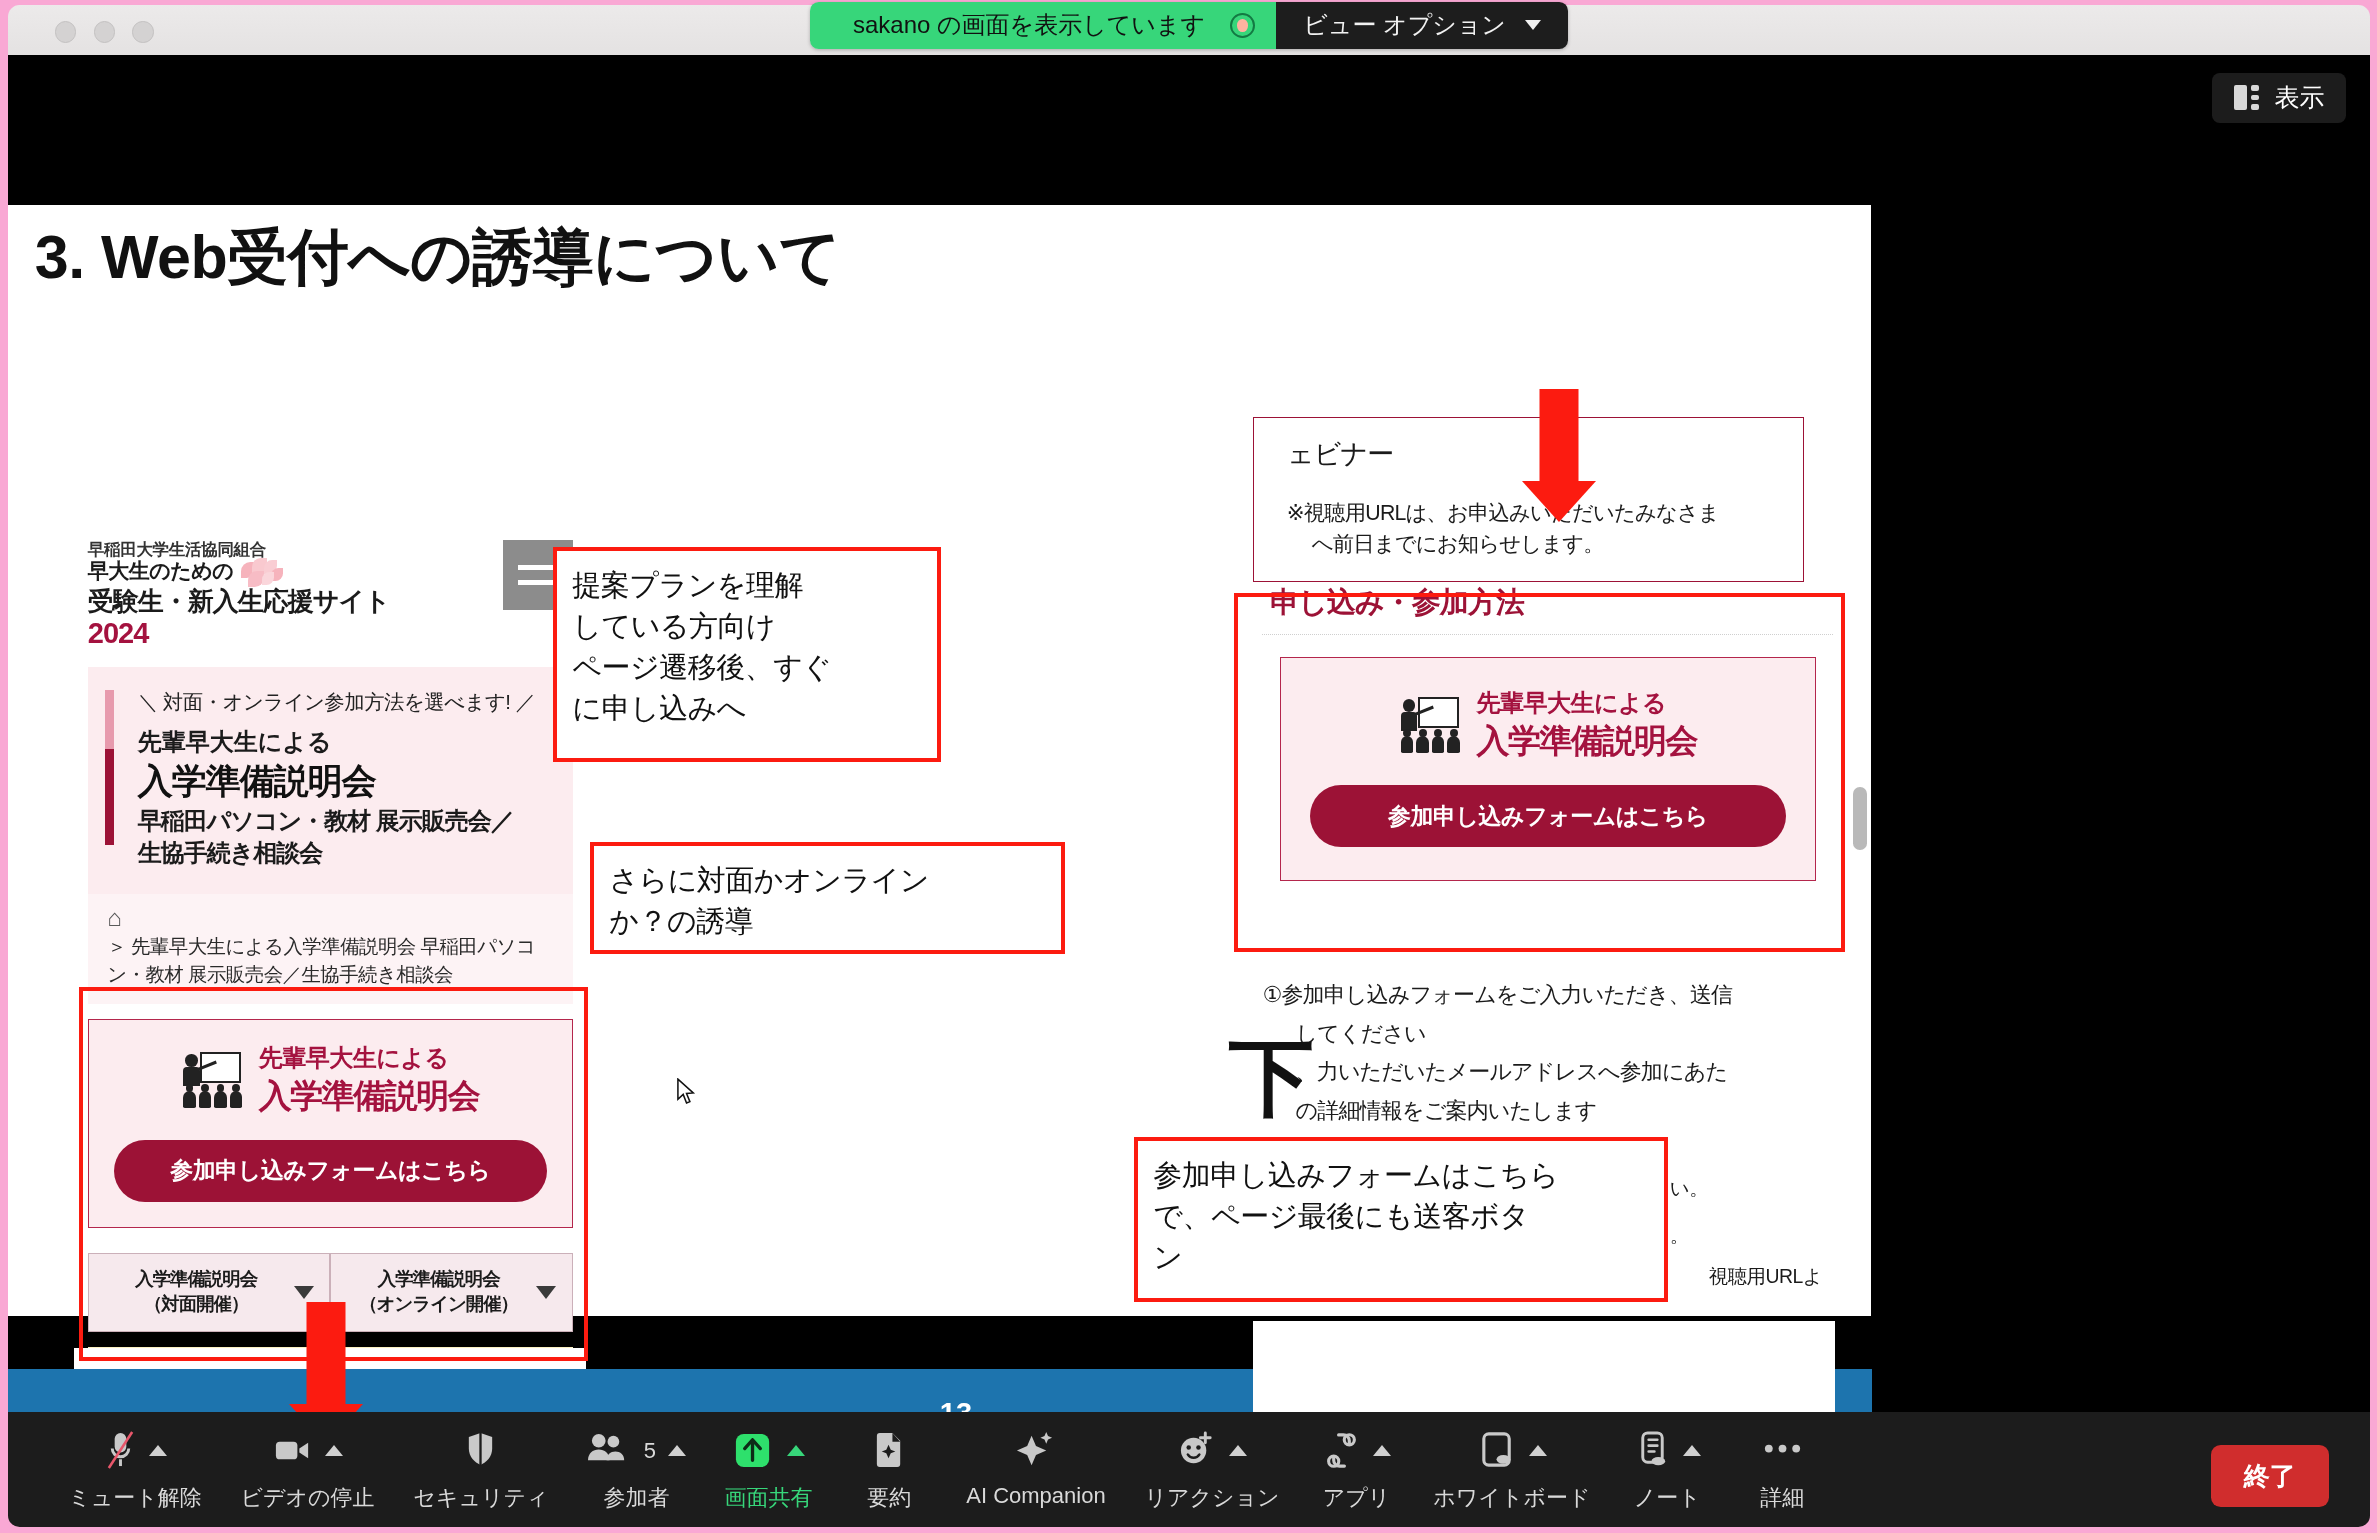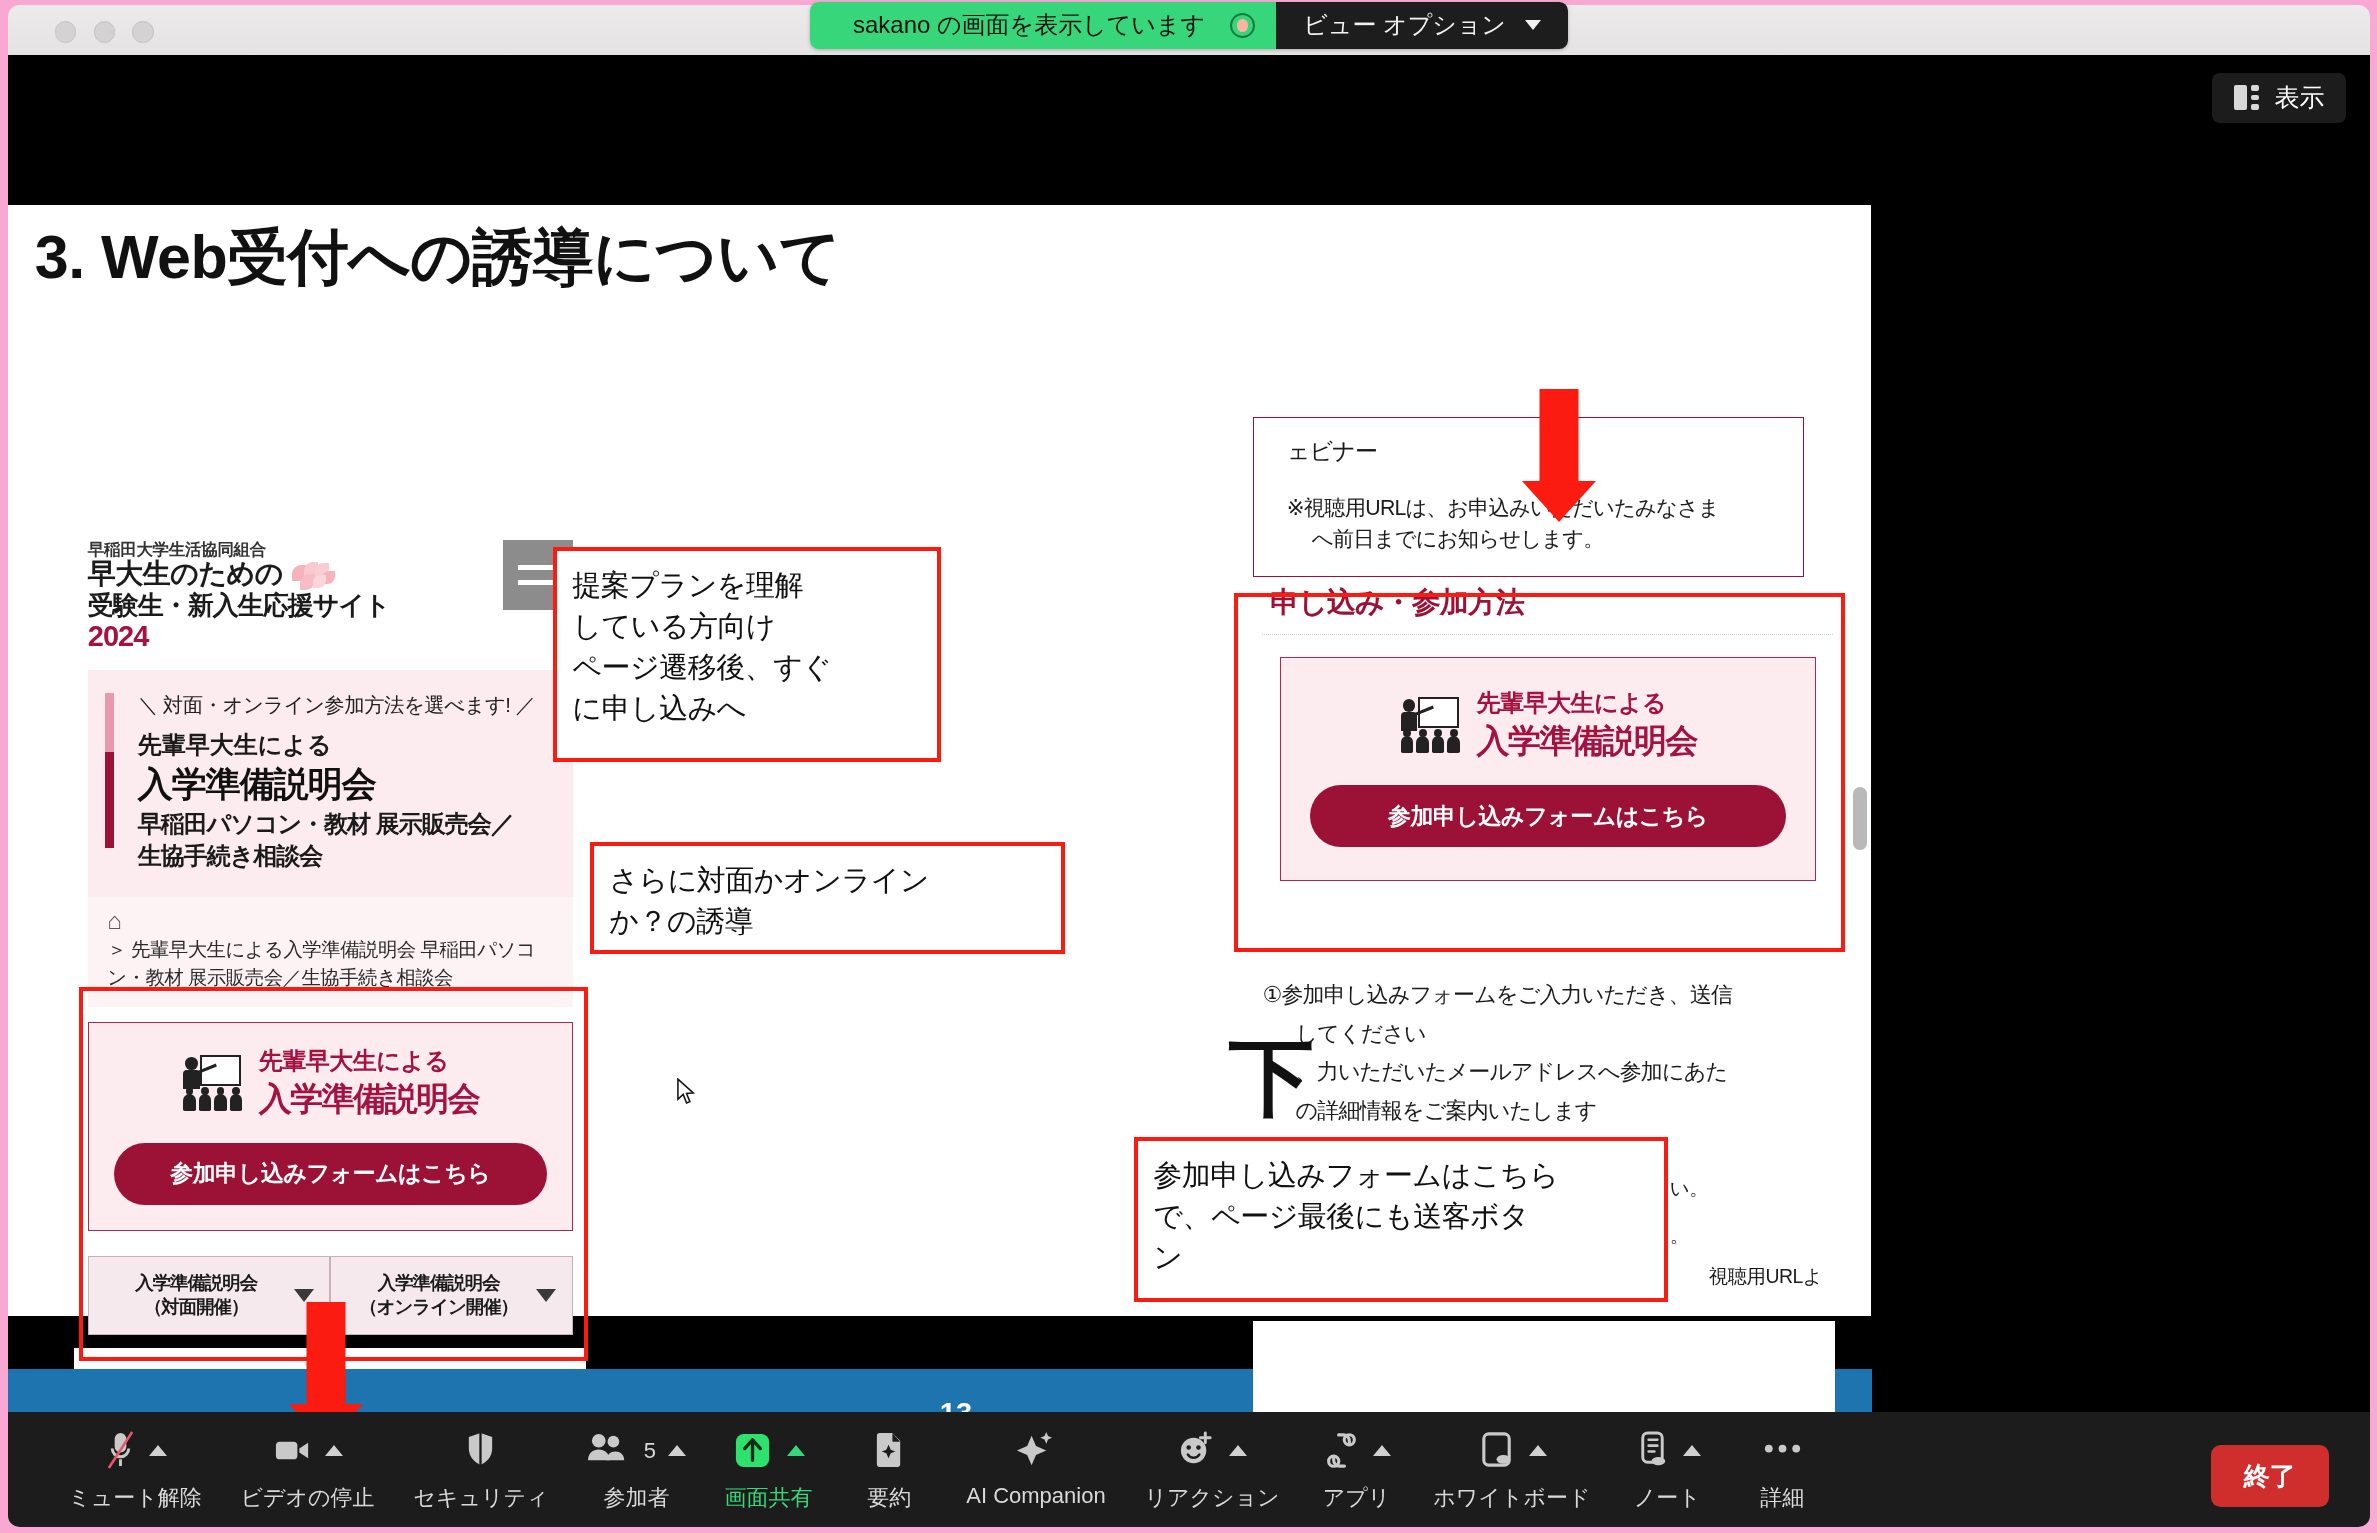--- a/index.html
+++ b/index.html
@@ -59,21 +59,21 @@
   }
 
   
   .slide-scroll { position:absolute; right:3.9px; top:582px; width:13.6px; height:63px; background:#b9b9b9; border-radius:6.8px; }
 
   
   .webleft { position:absolute; left:80px; top:335px; width:485px; }
   .wl-head { display:flex; align-items:flex-start; gap:9.7px; }
   .wl-logo { line-height:1.12; }
   .wl-l1 { font-size:16.5px; color:#333; font-weight:600; letter-spacing:-0.3px;}
-  .wl-l2 { font-size:28px; font-weight:bold; color:#1b1b1b; letter-spacing:-0.5px;}
+  .wl-l2 { font-size:21px; font-weight:bold; color:#1b1b1b; letter-spacing:-0.5px;}
   .wl-l3 { font-size:26px; font-weight:bold; color:#1b1b1b; letter-spacing:-1px;}
   .wl-l3 b { color:#a4123f; font-size:29px; }
   .sakura { position:relative; display:inline-block; width:60px; height:29px; vertical-align:middle; }
   .pet { position:absolute; border-radius:60% 0 60% 0; }
   .burger {
     width:70px; height:70px; background:#8c8c8c; display:flex; flex-direction:column;
     justify-content:center; align-items:center; gap:10.7px; margin-left:43px; flex:0 0 auto;
   }
   .burger i { display:block; width:39px; height:4.9px; background:#fff; }
 
@@ -121,21 +121,21 @@
           font-size:18.4px; line-height:25px; text-align:center; vertical-align:-3.9px; margin-right:7.8px; font-weight:bold;}
 
   .blueband { position:absolute; left:0; top:1164px; width:1226px; height:87px; background:#1d74ae; }
   .pagenum { position:absolute; left:932px; top:1192px; font-size:29px; color:#fff; font-weight:600;}
 
   .whitecover { position:absolute; left:66px; top:1143px; width:512px; height:87px; background:#fff;}
 
   
   .webright { position:absolute; left:1245px; top:0px; width:618px; background:#fff; }
   .wr-topbox { position:absolute; left:0px; top:212px; width:551px; border:1.9px solid #9c1236; padding:17.5px 25px 19.4px 33px; }
-  .wr-t1 { font-size:23px; color:#1b1b1b; letter-spacing:-0.8px;}
+  .wr-t1 { font-size:27px; color:#1b1b1b; letter-spacing:-0.8px;}
   .wr-t2 { font-size:21.3px; color:#1b1b1b; letter-spacing:-0.8px; margin-top:26px; line-height:1.5;}
 
   .wr-apply { position:absolute; left:9.7px; top:374px; width:571px; }
   .wr-h { font-size:29px; font-weight:bold; color:#9c1236; letter-spacing:-1px; padding:3.9px 0 11.6px 7.8px;}
   .dashed { border-bottom:1.9px dotted #cfcfcf; }
   .wr-card { margin:21.3px 17.5px 0 17.5px; border:1.9px solid #b4264c; background:#fcecef; padding:29px 29px 33px 29px; }
 
   .wr-steps { position:absolute; left:9.7px; top:771px; width:582px; font-size:22px; color:#1b1b1b; line-height:1.75; letter-spacing:-0.8px;}
   .wr-steps .ind { padding-left:33px; }
   .wr-small { position:absolute; left:417px; top:990px; font-size:19.4px; color:#1b1b1b; letter-spacing:-0.5px;}

